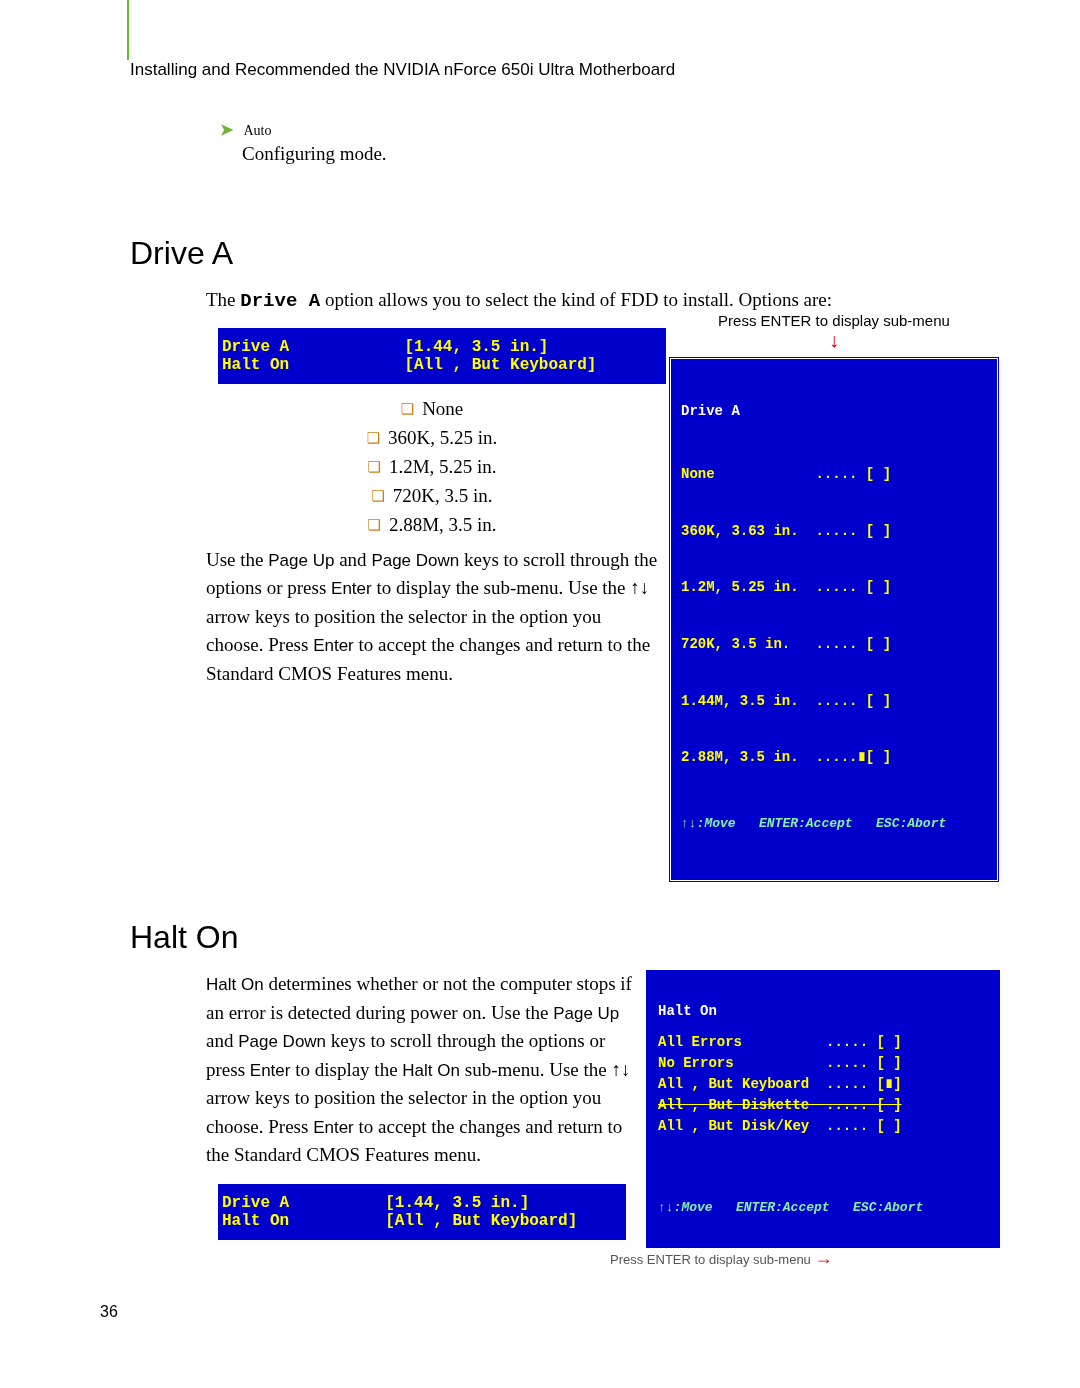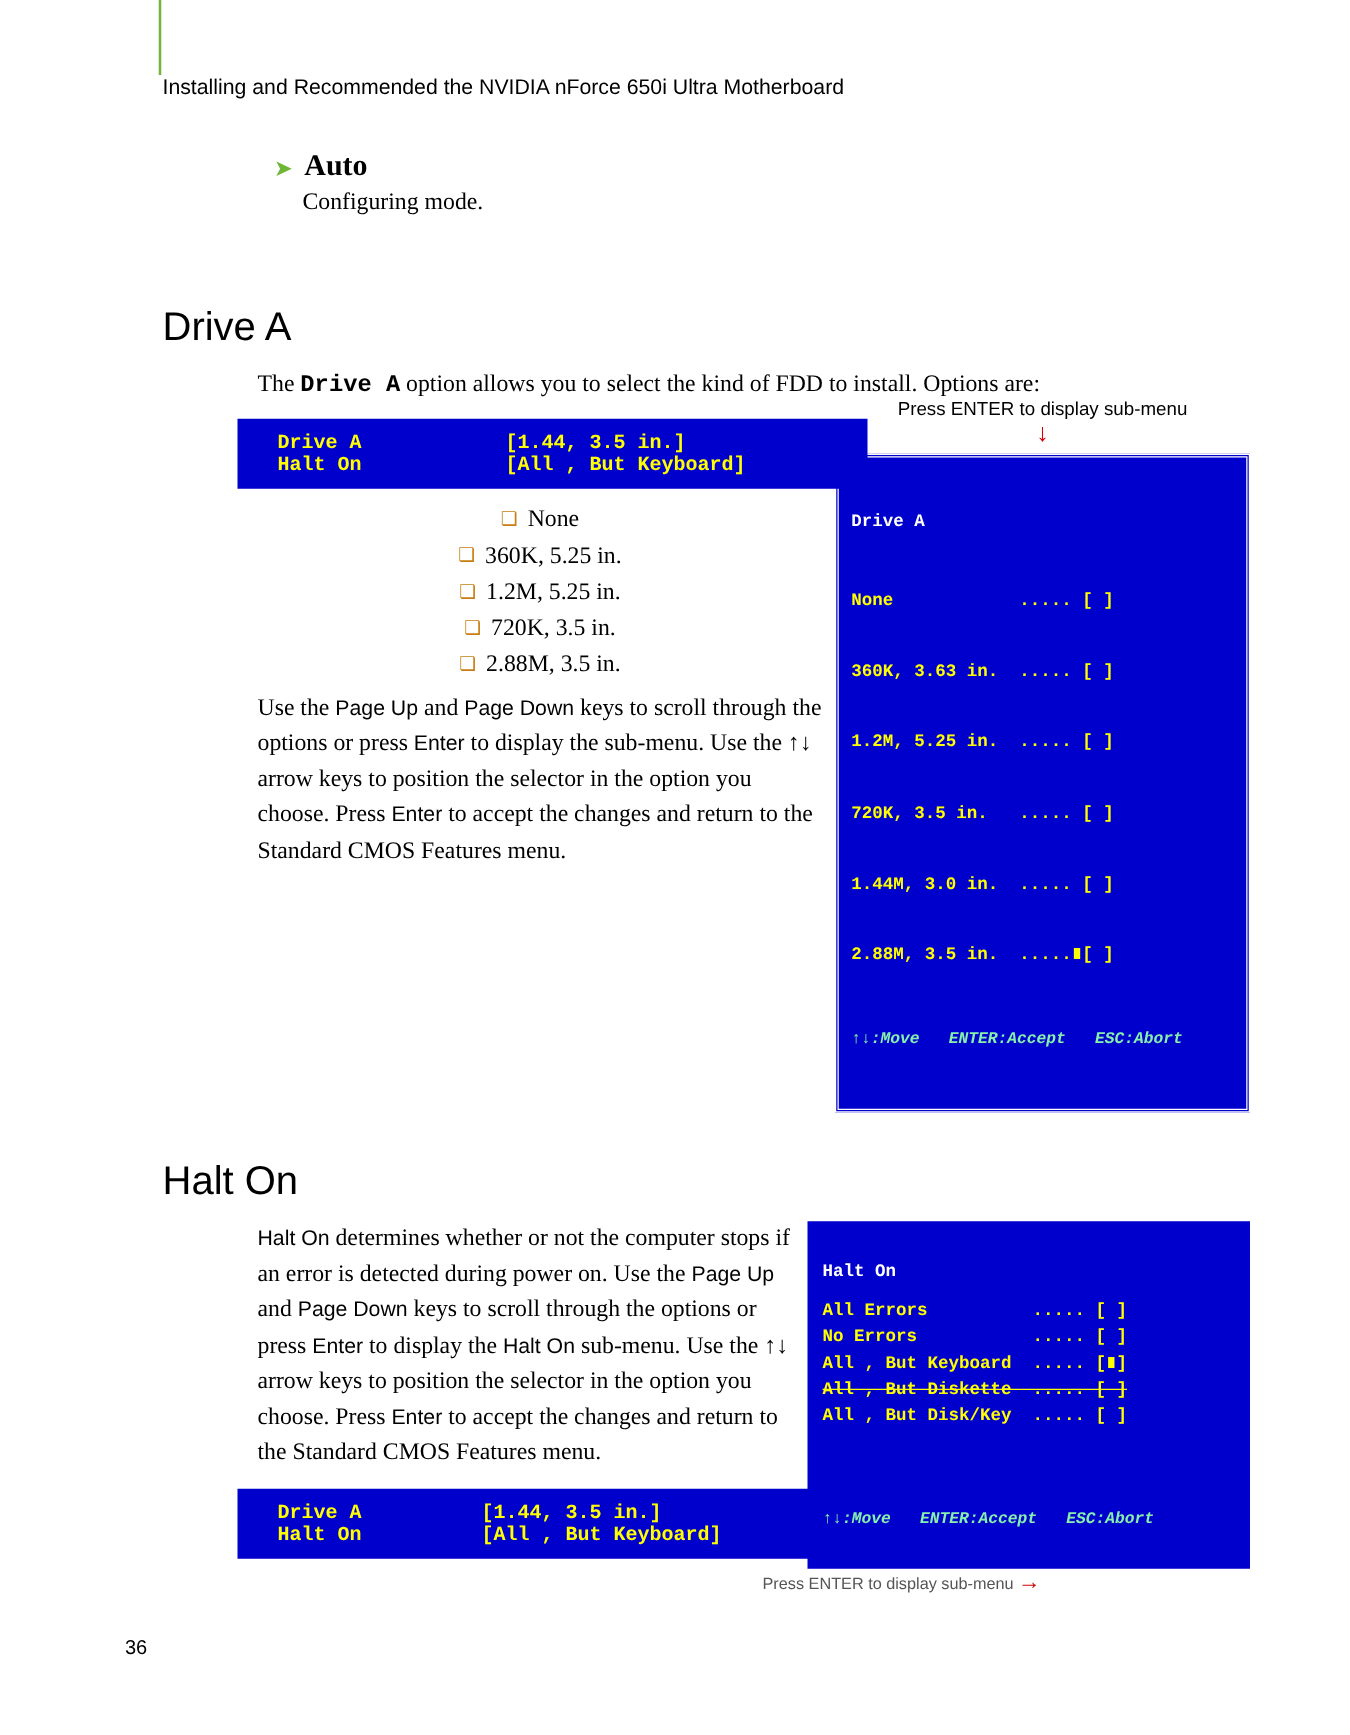--- a/index.html
+++ b/index.html
@@ -33,22 +33,22 @@
   }
   .auto-block {
     margin-bottom: 70px;
   }
   .arrow-bullet {
     color: #6fb536;
     font-weight: bold;
     margin-right: 6px;
   }
   .auto-label {
-    font-weight: bold;
-    font-size: 24px;
+    font-weight: normal;
+    font-size: 14px;
   }
   .rec-mode {
     margin-left: 22px;
     font-size: 19px;
     margin-top: 4px;
   }
   h2.section {
     font-family: Arial, Helvetica, sans-serif;
     font-weight: normal;
     font-size: 32px;
@@ -65,24 +65,24 @@
   }
   .sans {
     font-family: Arial, Helvetica, sans-serif;
     font-size: 17px;
   }
   .bios-row {
     background: #0000cc;
     color: #ffff00;
     font-family: 'Courier New', monospace;
     font-weight: bold;
-    padding: 10px 32px;
+    padding: 10px 4px;
     font-size: 16px;
     position: relative;
-    margin-left: 60px;
+    margin-left: 88px;
     width: 440px;
     white-space: pre;
   }
   .float-block {
     float: right;
     width: 332px;
     margin-left: 10px;
     margin-top: -4px;
   }
   .submenu-note {
@@ -179,21 +179,21 @@
 
   <div class="float-block">
     <div class="submenu-note">Press ENTER to display sub-menu</div>
     <div class="submenu-arrow">↓</div>
     <div class="bios-menu">
       <div class="bios-menu-title">Drive A</div>
       <div>None            ..... [ ]</div>
       <div>360K, 3.63 in.  ..... [ ]</div>
       <div>1.2M, 5.25 in.  ..... [ ]</div>
       <div>720K, 3.5 in.   ..... [ ]</div>
-      <div>1.44M, 3.0 in.  ..... [ ]</div>
+      <div>1.44M, 3.5 in.  ..... [ ]</div>
       <div>2.88M, 3.5 in.  .....∎[ ]</div>
       <div class="bios-menu-footer">↑↓:Move   ENTER:Accept   ESC:Abort</div>
     </div>
   </div>
 
   <div class="bios-row" style="margin-top:12px"><span>Drive A</span>            <span>[1.44, 3.5 in.]</span>
 <span>Halt On</span>            <span>[All , But Keyboard]</span></div>
 
   <div class="opt-list">
     <div><span class="opt-bullet">❏</span><span>None</span></div>

